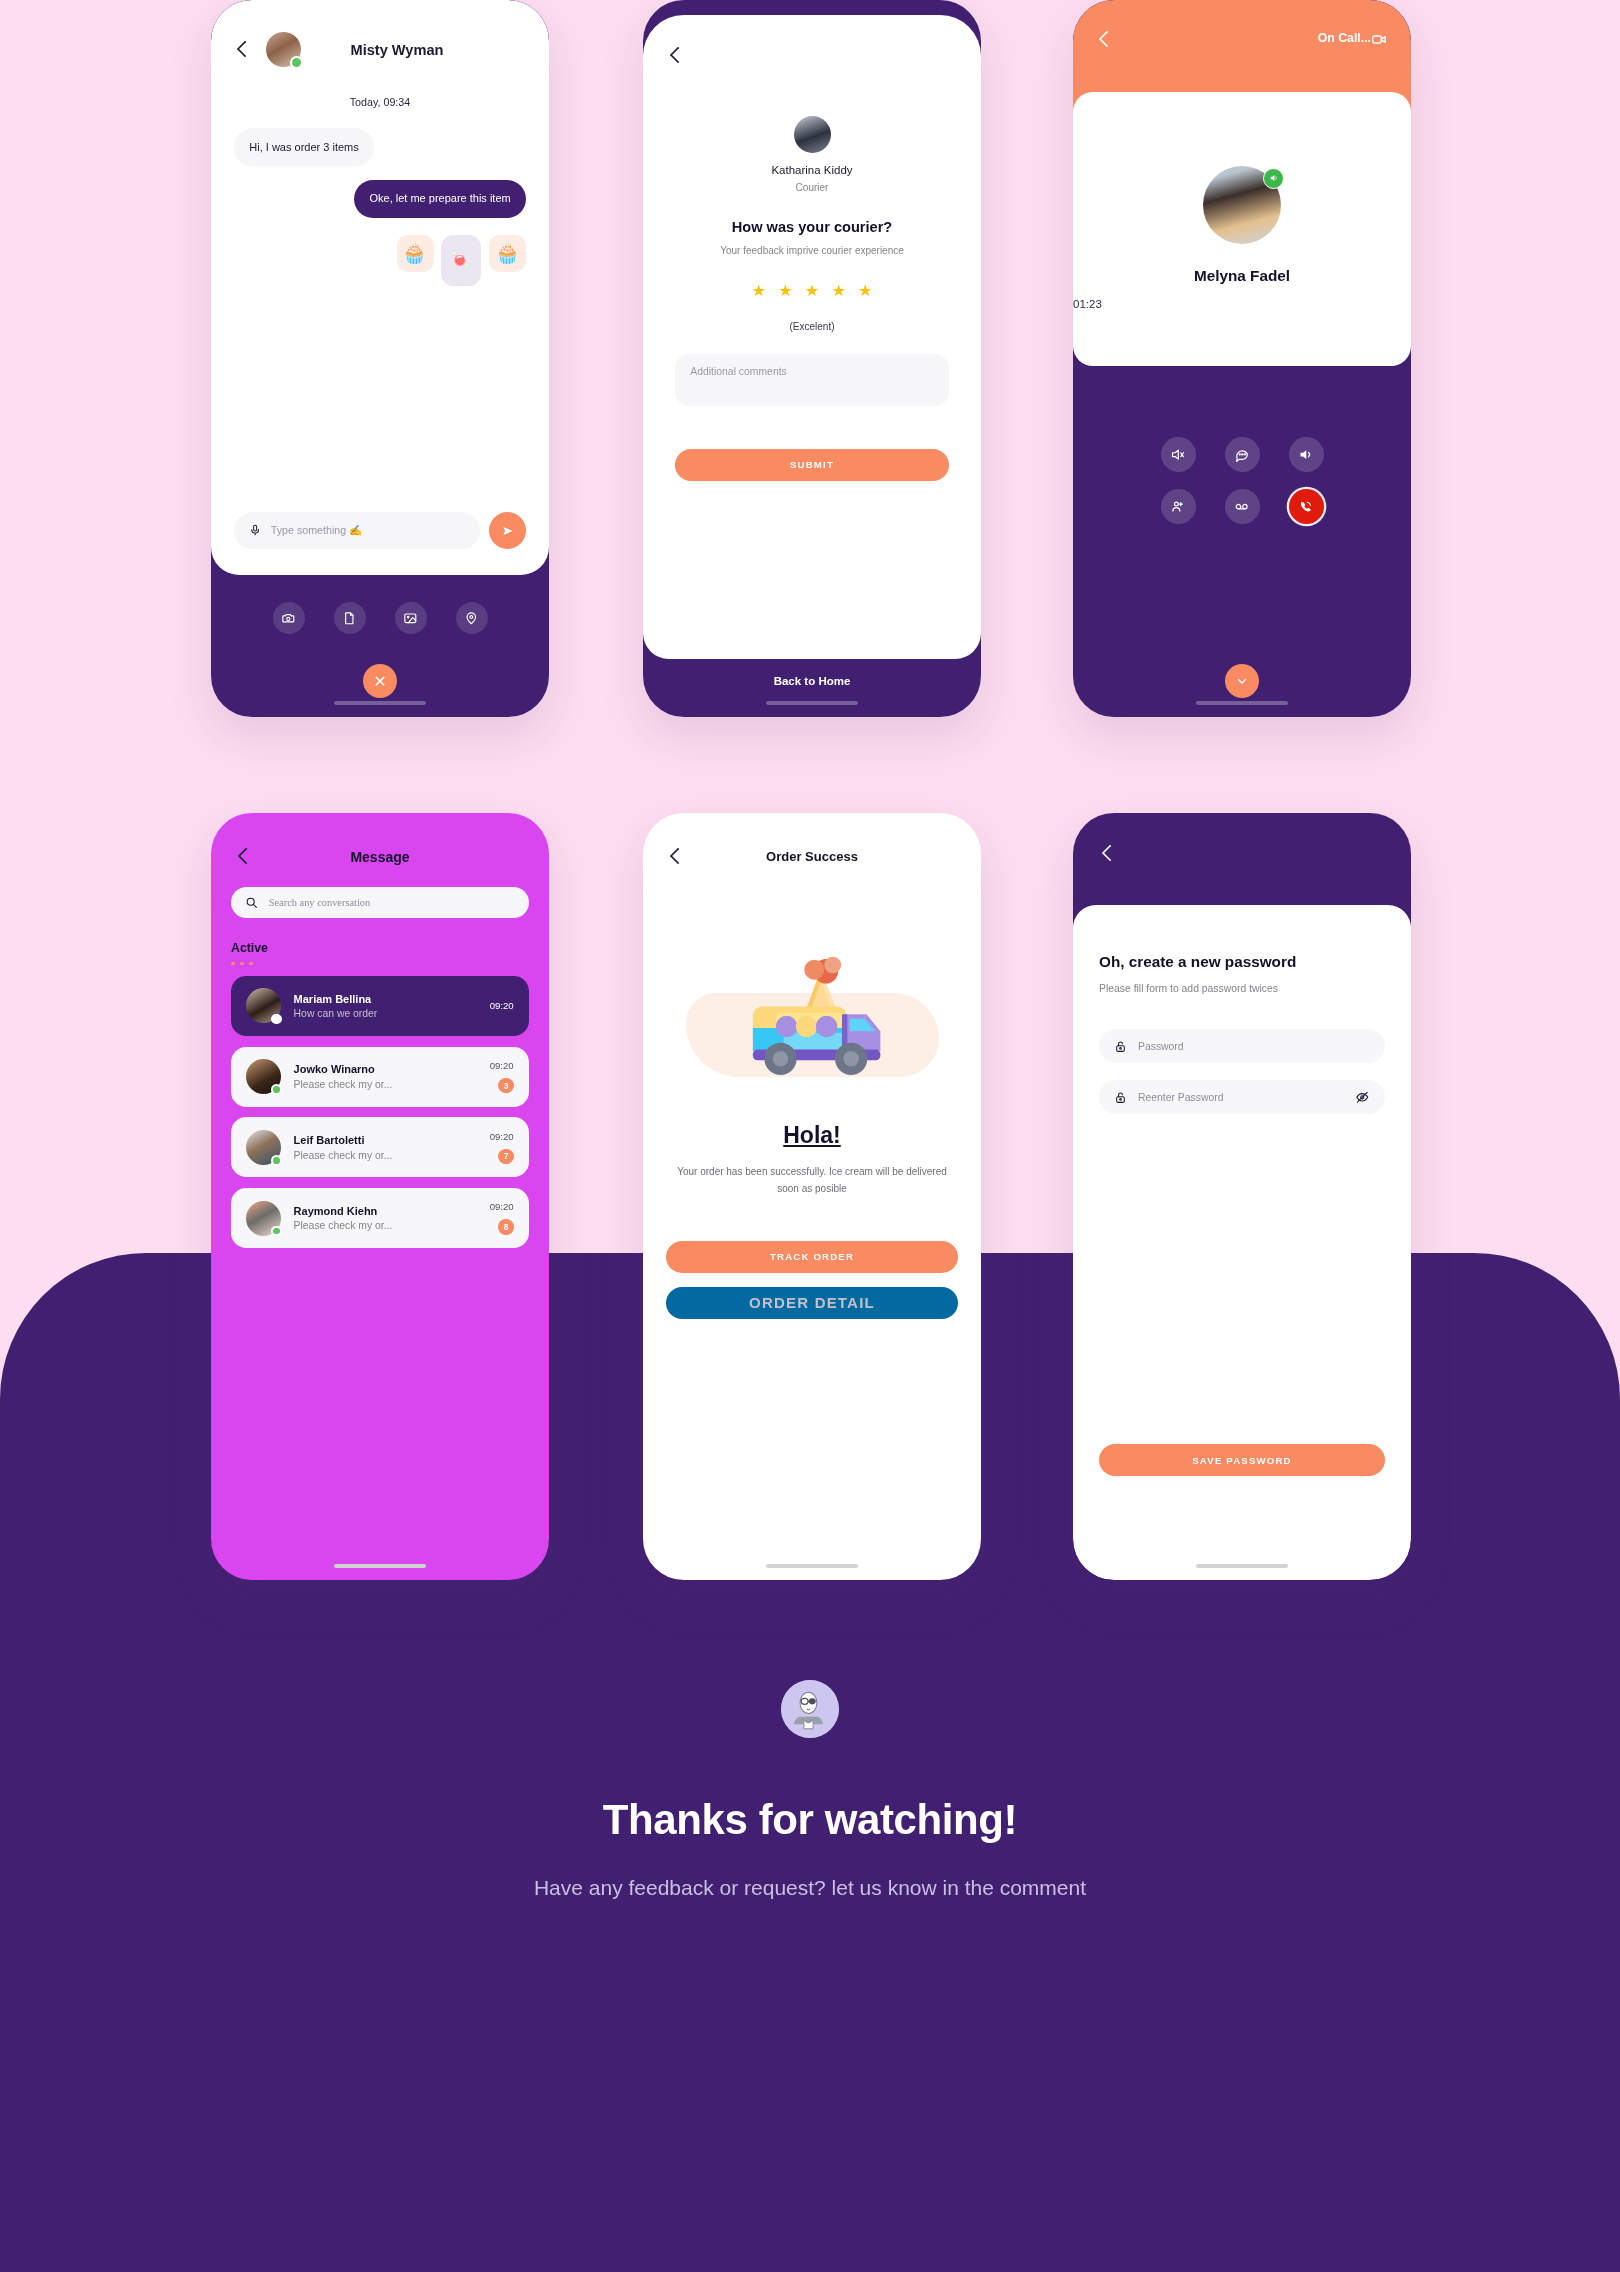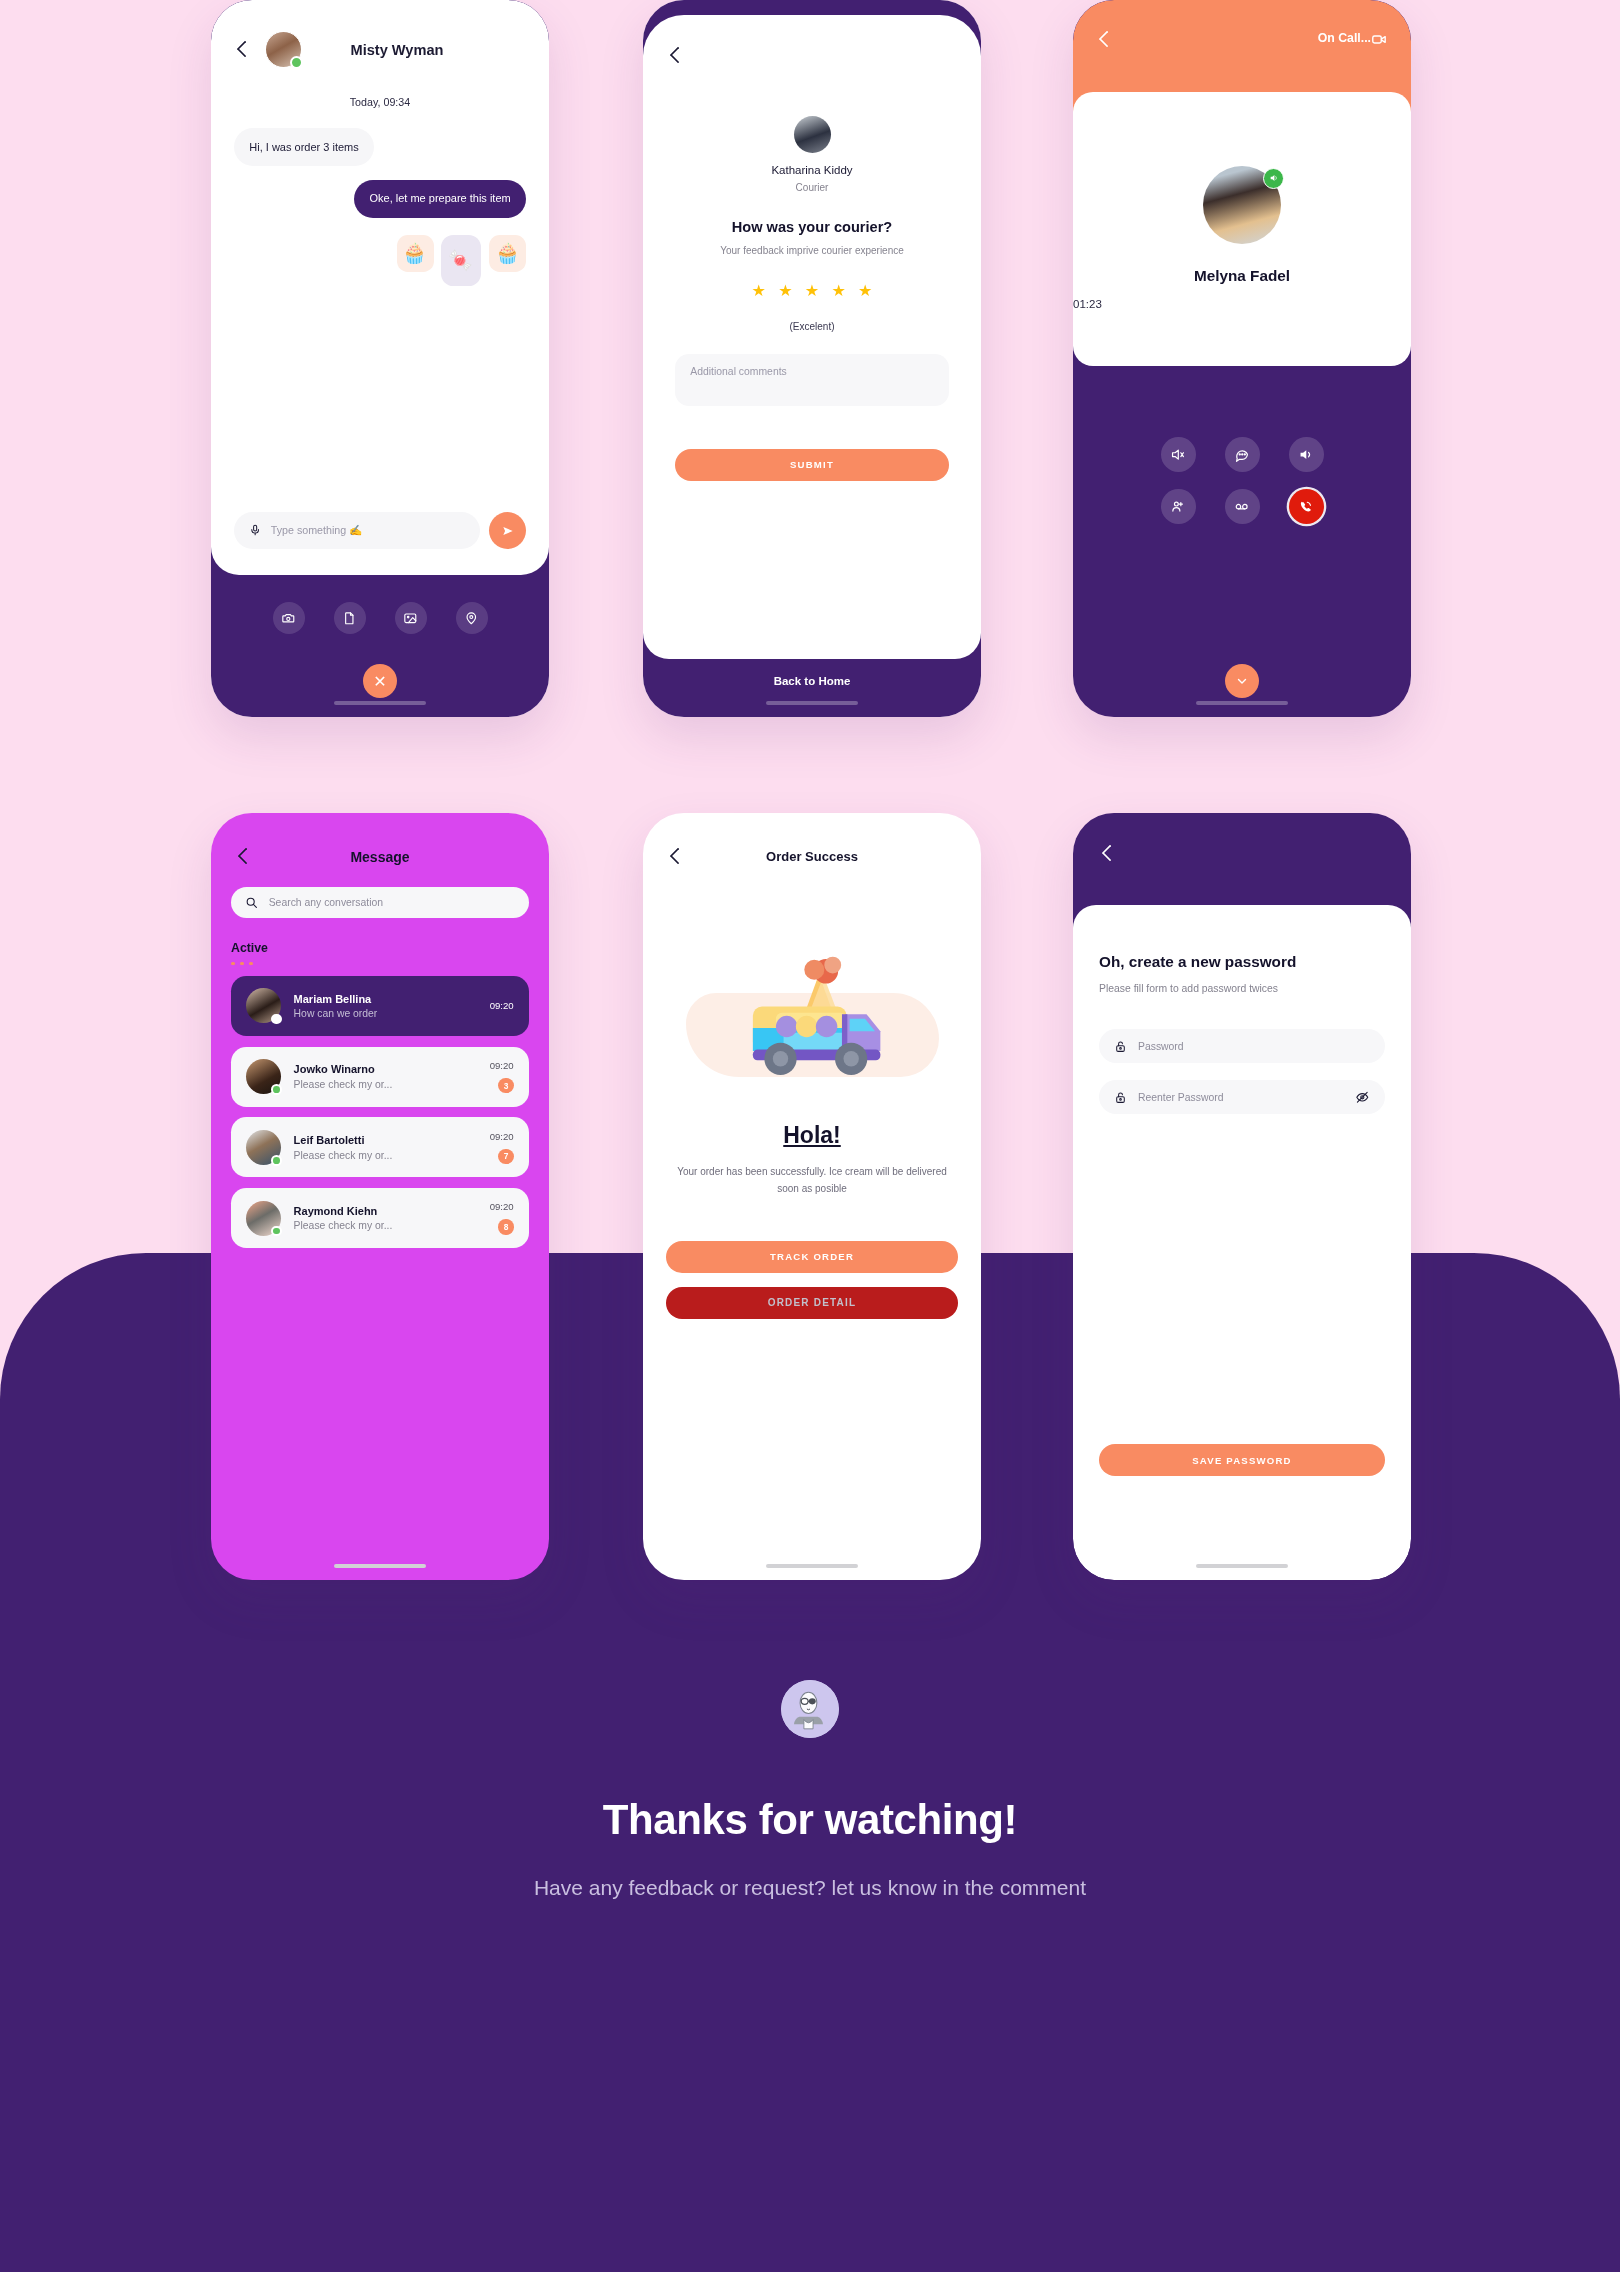--- a/index.html
+++ b/index.html
@@ -227,21 +227,21 @@
     width: 34px; height: 34px; border-radius: 50%; background: #f98b62;
     display: flex; align-items: center; justify-content: center; color: #fff;
   }
 
   
   #phone-message { background: #d946ef; padding: 0 20px; }
   .msg-head { display: flex; align-items: center; padding: 35px 4.6px 0 4.6px; }
   .msg-head .ttl { flex: 1; text-align: center; font-size: 14px; font-weight: 700; color: #14122b; margin-right: 17px; }
   .search-box {
     margin-top: 21.5px; height: 31px; border-radius: 17px; background: #f7f7f9;
-    display: flex; align-items: center; gap: 10.7px; padding: 0 14px;
+    display: flex; align-items: center; gap: 10.7px; padding: 0 14px; font-family: Liberation Serif, serif;
   }
   .search-box .ph { font-size: 10.4px; color: #8e8c9b; }
   .active-h { font-size: 12.3px; font-weight: 700; color: #14122b; margin-top: 23px; }
   .active-dots { display: flex; gap: 5.4px; margin-top: 7px; }
   .active-dots i { width: 3.8px; height: 3.8px; border-radius: 50%; background: #f98b62; display: block; }
   .conv {
     margin-top: 10.7px; height: 60px; border-radius: 15.3px; background: #f7f7f9;
     display: flex; align-items: center; padding: 0 15.3px; gap: 12.3px;
     position: relative;
   }
@@ -268,23 +268,23 @@
   .ord-head { display: flex; align-items: center; padding: 35px 1.5px 0 1.5px; }
   .ord-head .ttl { flex: 1; text-align: center; font-size: 13px; font-weight: 700; color: #14122b; margin-right: 17px; }
   .truck-wrap { position: relative; height: 192px; margin-top: 54px; display: flex; align-items: center; justify-content: center; }
   .truck-blob {
     position: absolute; width: 253px; height: 84px; background: #fdeee6;
     border-radius: 61px 92px 77px 107px; top: 74px;
   }
   .hola { text-align: center; font-size: 23px; font-weight: 800; color: #14122b; margin-top: 10.7px; text-decoration: underline; }
   .ord-desc { text-align: center; font-size: 10px; color: #6f6d7c; line-height: 1.75; margin-top: 14px; }
   .btn-ghost {
-    height: 32px; border-radius: 18.4px; background: #b91c1c; color: #c2c0cb;
-    display: flex; align-items: center; justify-content: center;
-    font-size: 10px; font-weight: 700; letter-spacing: 1.2px;
+    height: 32px; border-radius: 18.4px; background: #0369a1; color: #c2c0cb;
+    display: flex; align-items: center; justify-content: center;
+    font-size: 15px; font-weight: 700; letter-spacing: 1.2px;
   }
   #phone-order .track-wrap { margin-top: 43px; }
   #phone-order .detail-wrap { margin-top: 14px; }
 
   
   #phone-password { background: #422071; }
   #phone-password .bk { position: absolute; left: 26px; top: 32px; color: #fff; z-index: 4; }
   .pw-sheet {
     position: absolute; left: 0; top: 92px; width: 338px; height: 675px;
     background: #fff; border-radius: 23px 23px 41px 41px;

